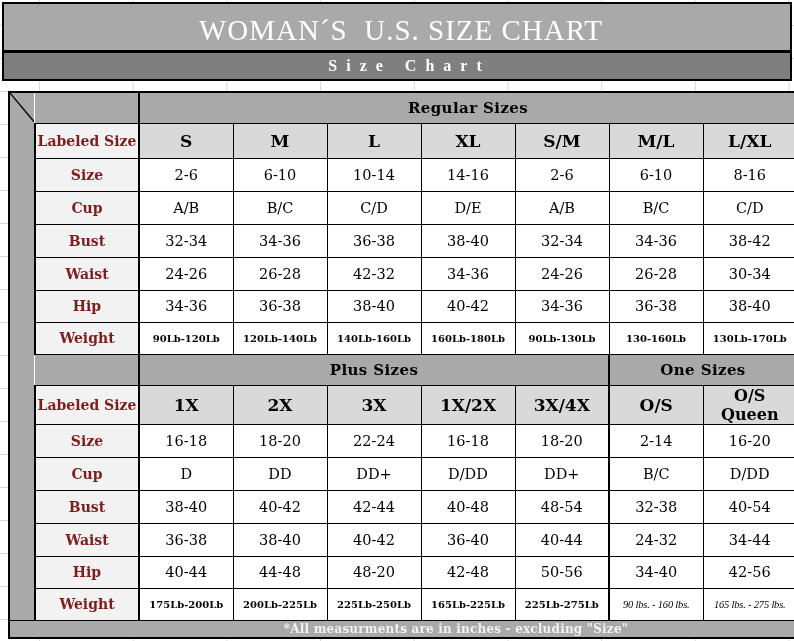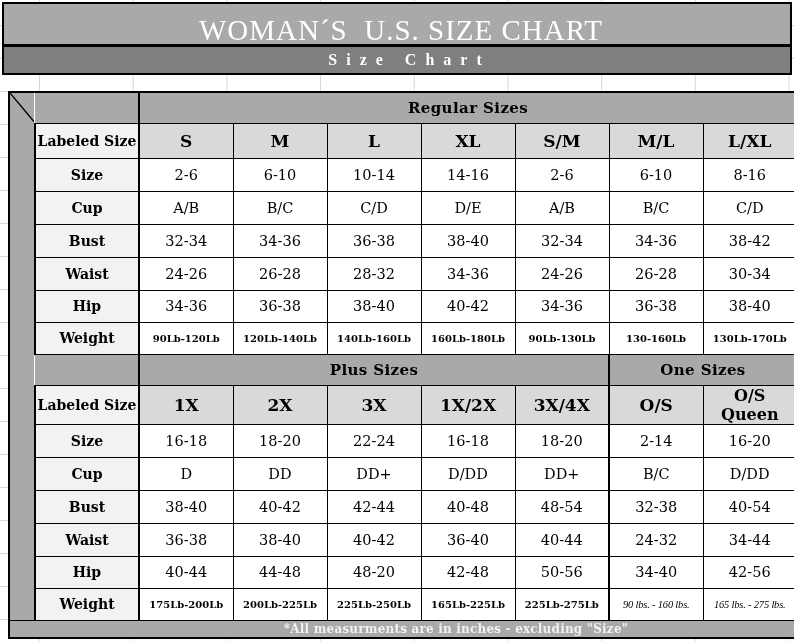--- a/index.html
+++ b/index.html
@@ -16,21 +16,21 @@
     background-position:39px 25px;
     font-family:"DejaVu Serif", serif;
   }
 
   
   .header-block{
     position:absolute;left:2px;top:2px;width:786px;
     border:2px solid #000;
   }
   .title-band{
-    height:40px;line-height:53px;text-align:center;
+    height:46px;line-height:53px;text-align:center;
     background:var(--band-gray);
     color:var(--text-white);
     font-family:"Liberation Serif", serif;
     font-size:29px;letter-spacing:1px;white-space:pre;padding-left:8px;
   }
   .subtitle-band{
     height:26px;line-height:26px;text-align:center;
     border-top:3px solid #000;
     background:var(--subtitle-gray);
     color:var(--text-white);
@@ -64,21 +64,21 @@
   }
   .band-cell{
     background:var(--band-gray);
     border:1px solid #000;
     font-weight:bold;font-size:15px;letter-spacing:0.4px;color:#000;
   }
   .sep-left{border-left:2px solid #000 !important;}
   .label-cell{
     background:var(--label-gray);
     border:1px solid #000;border-left:2px solid #000;
-    font-weight:bold;font-size:14px;color:#000000;
+    font-weight:bold;font-size:14px;color:#7f1d1d;
   }
   .colhead-cell{
     background:var(--colhead-gray);
     border:1px solid #000;
     font-weight:bold;font-size:17px;color:#000;
   }
   .colhead-cell.small-head{font-size:16px;margin-left:32px;}
   .value-cell{
     background:#fff;border:1px solid #000;
     font-size:14.5px;color:#000;white-space:nowrap;
@@ -165,21 +165,21 @@
           <td class="value-cell">36-38</td>
           <td class="value-cell">38-40</td>
           <td class="value-cell">32-34</td>
           <td class="value-cell">34-36</td>
           <td class="value-cell">38-42</td>
         </tr>
         <tr class="h-row">
           <th class="label-cell">Waist</th>
           <td class="value-cell sep-left">24-26</td>
           <td class="value-cell">26-28</td>
-          <td class="value-cell">28-32</td>
+          <td class="value-cell">42-32</td>
           <td class="value-cell">34-36</td>
           <td class="value-cell">24-26</td>
           <td class="value-cell">26-28</td>
           <td class="value-cell">30-34</td>
         </tr>
         <tr class="h-row-sm">
           <th class="label-cell">Hip</th>
           <td class="value-cell sep-left">34-36</td>
           <td class="value-cell">36-38</td>
           <td class="value-cell">38-40</td>

